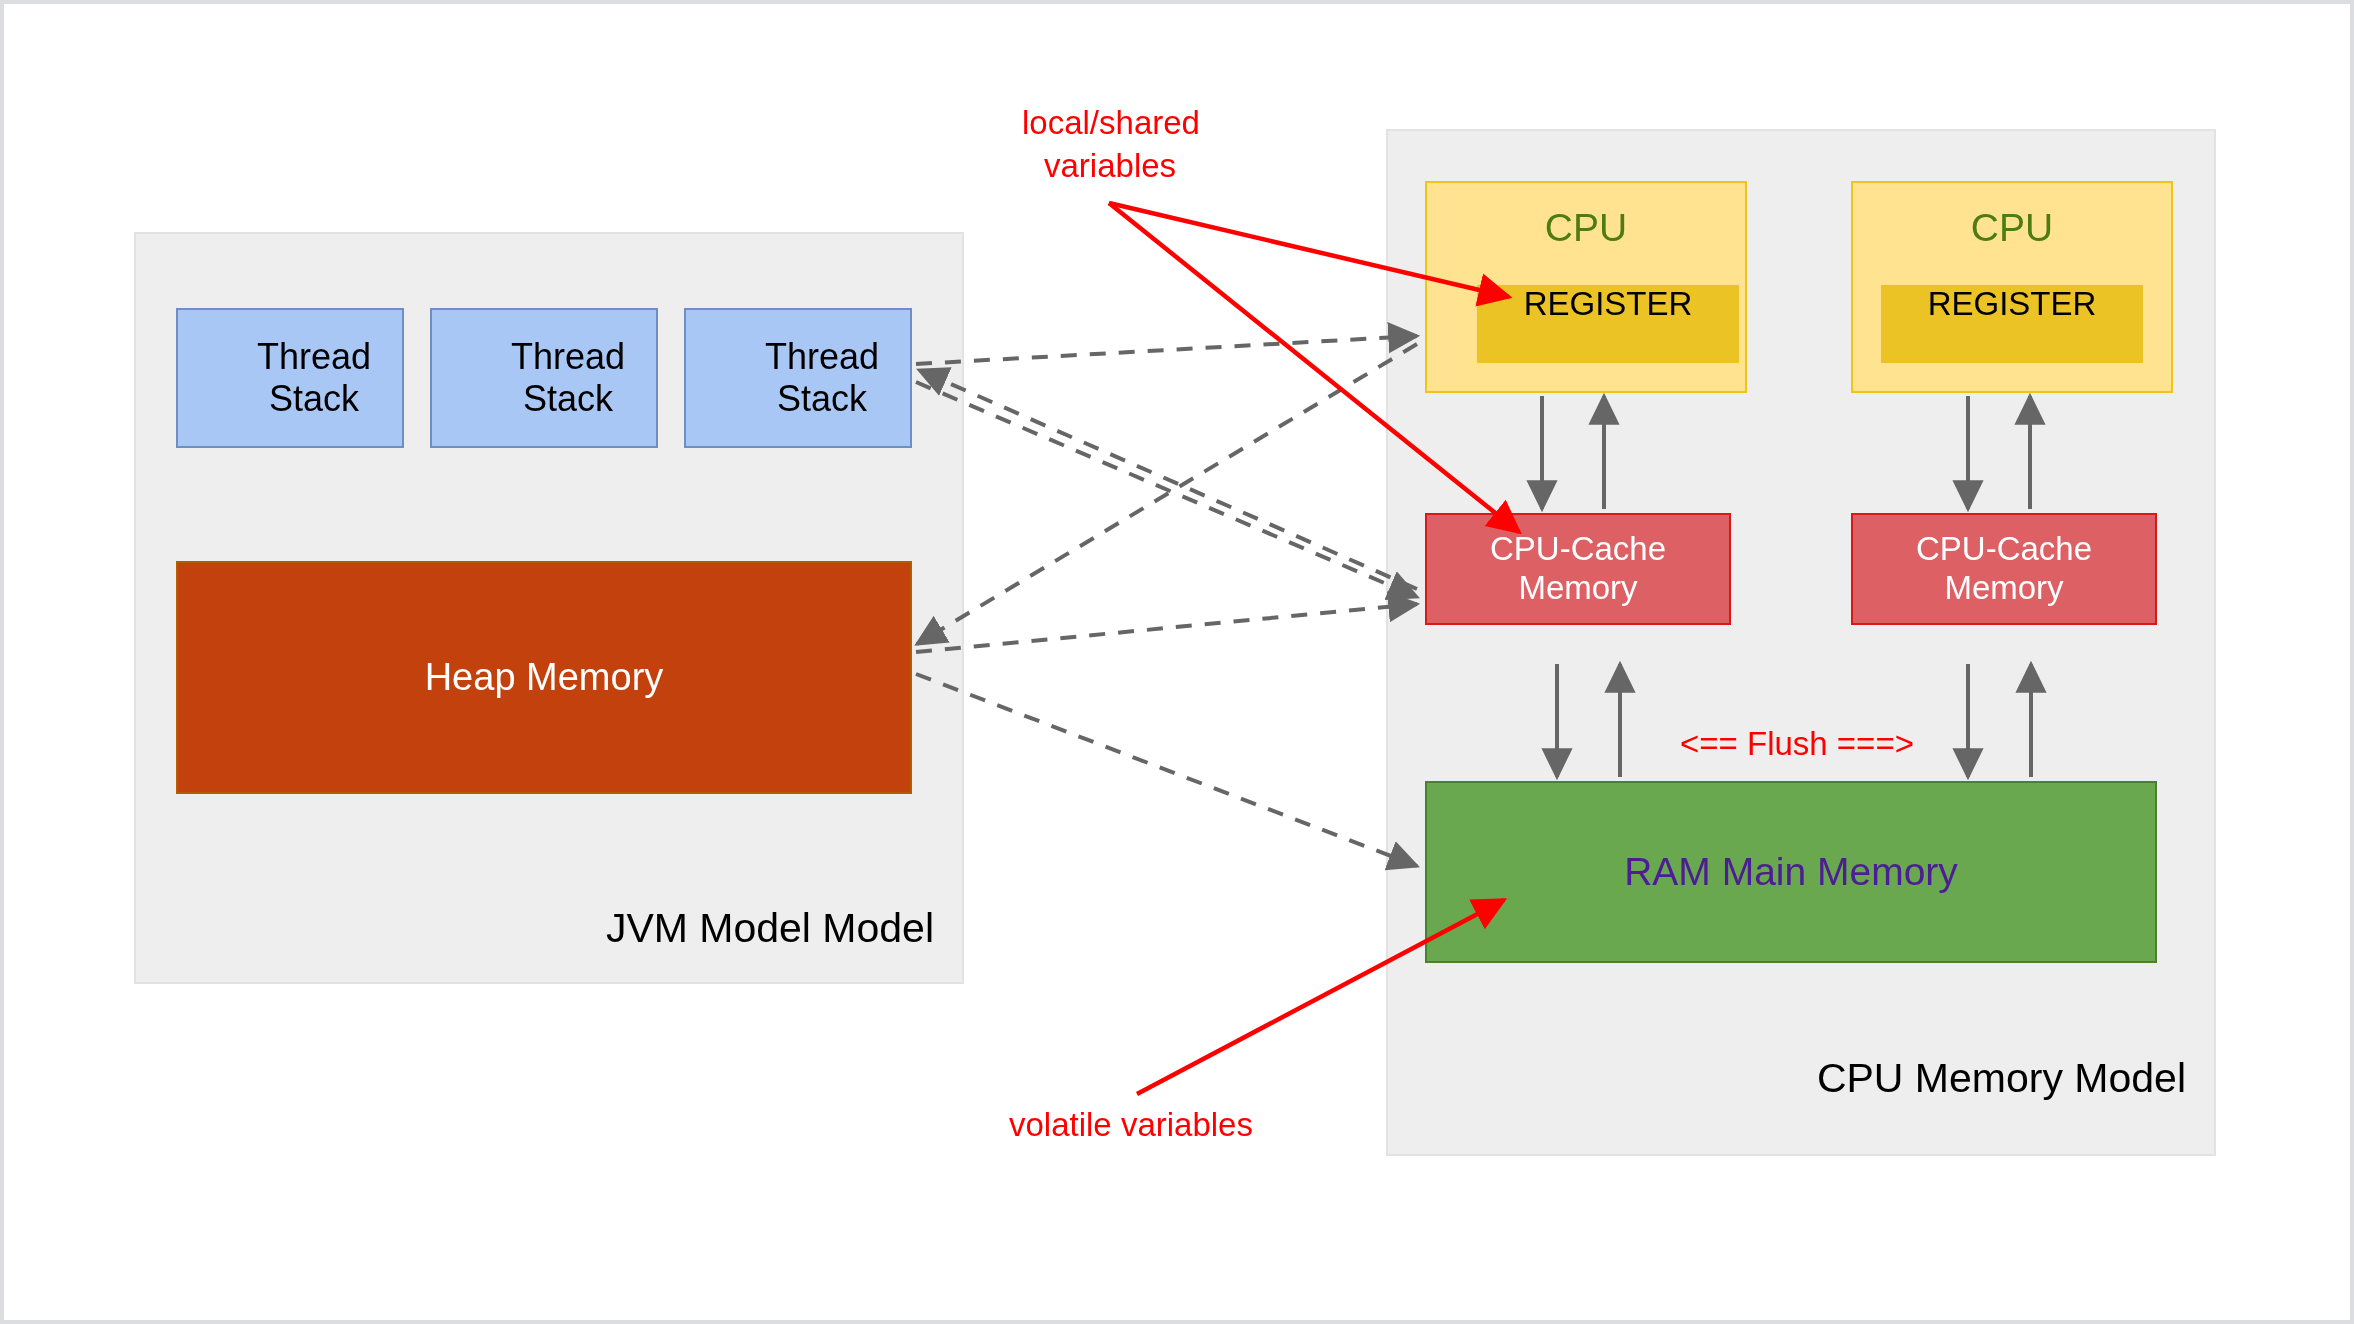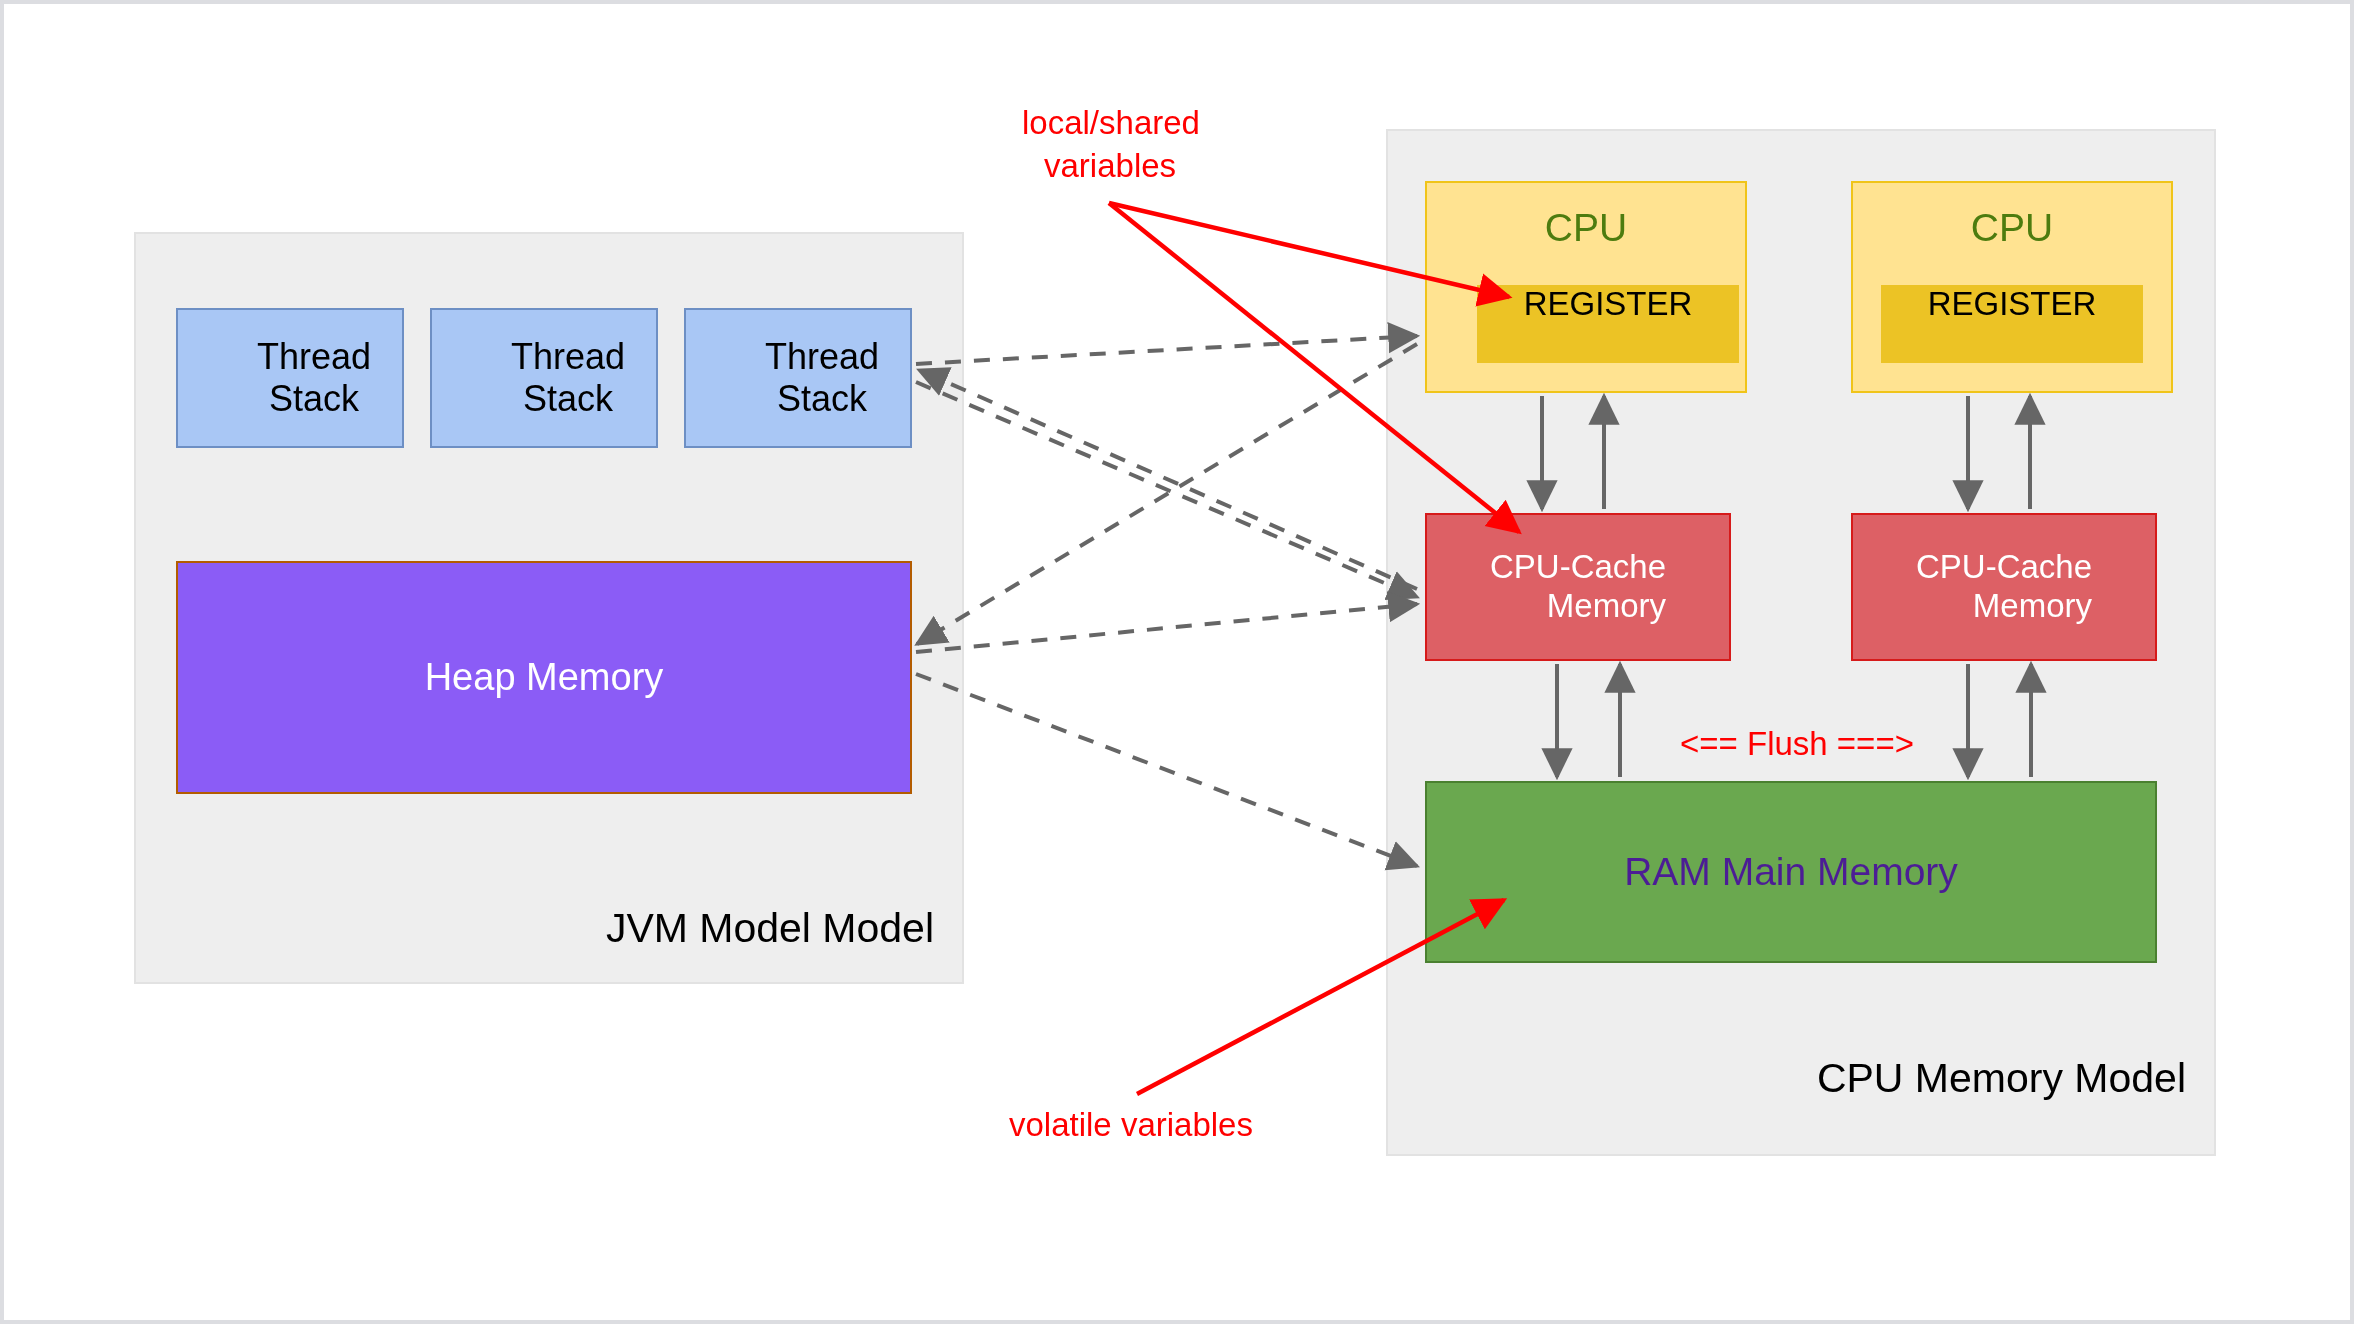--- a/index.html
+++ b/index.html
@@ -55,21 +55,21 @@
     width: 228px;
     height: 140px;
     top: 304px;
     padding-left: 48px;
   }
   #thread-stack-1 { left: 172px; }
   #thread-stack-2 { left: 426px; }
   #thread-stack-3 { left: 680px; }
 
   #heap-memory {
-    background: #8b5cf6;
+    background: #c2410c;
     border: 2px solid #b35c00;
     color: #ffffff;
     font-size: 38px;
     left: 172px;
     top: 557px;
     width: 736px;
     height: 233px;
   }
 
   .cpu-box {
@@ -106,22 +106,21 @@
   #cpu-box-1 .register { left: 50px; width: 262px; }
   #cpu-box-2 .register { left: 28px; width: 262px; }
 
   .cpu-cache {
     background: #dd6065;
     border: 2px solid #d61a1a;
     color: #ffffff;
     font-size: 33px;
     top: 509px;
     width: 306px;
-    height: 148px;
-    text-align: right;
+    height: 112px;
   }
   #cpu-cache-1 { left: 1421px; }
   #cpu-cache-2 { left: 1847px; }
 
   #ram-main-memory {
     background: #6aa84f;
     border: 2px solid #4a8030;
     color: #4c1d95;
     font-size: 39px;
     left: 1421px;

